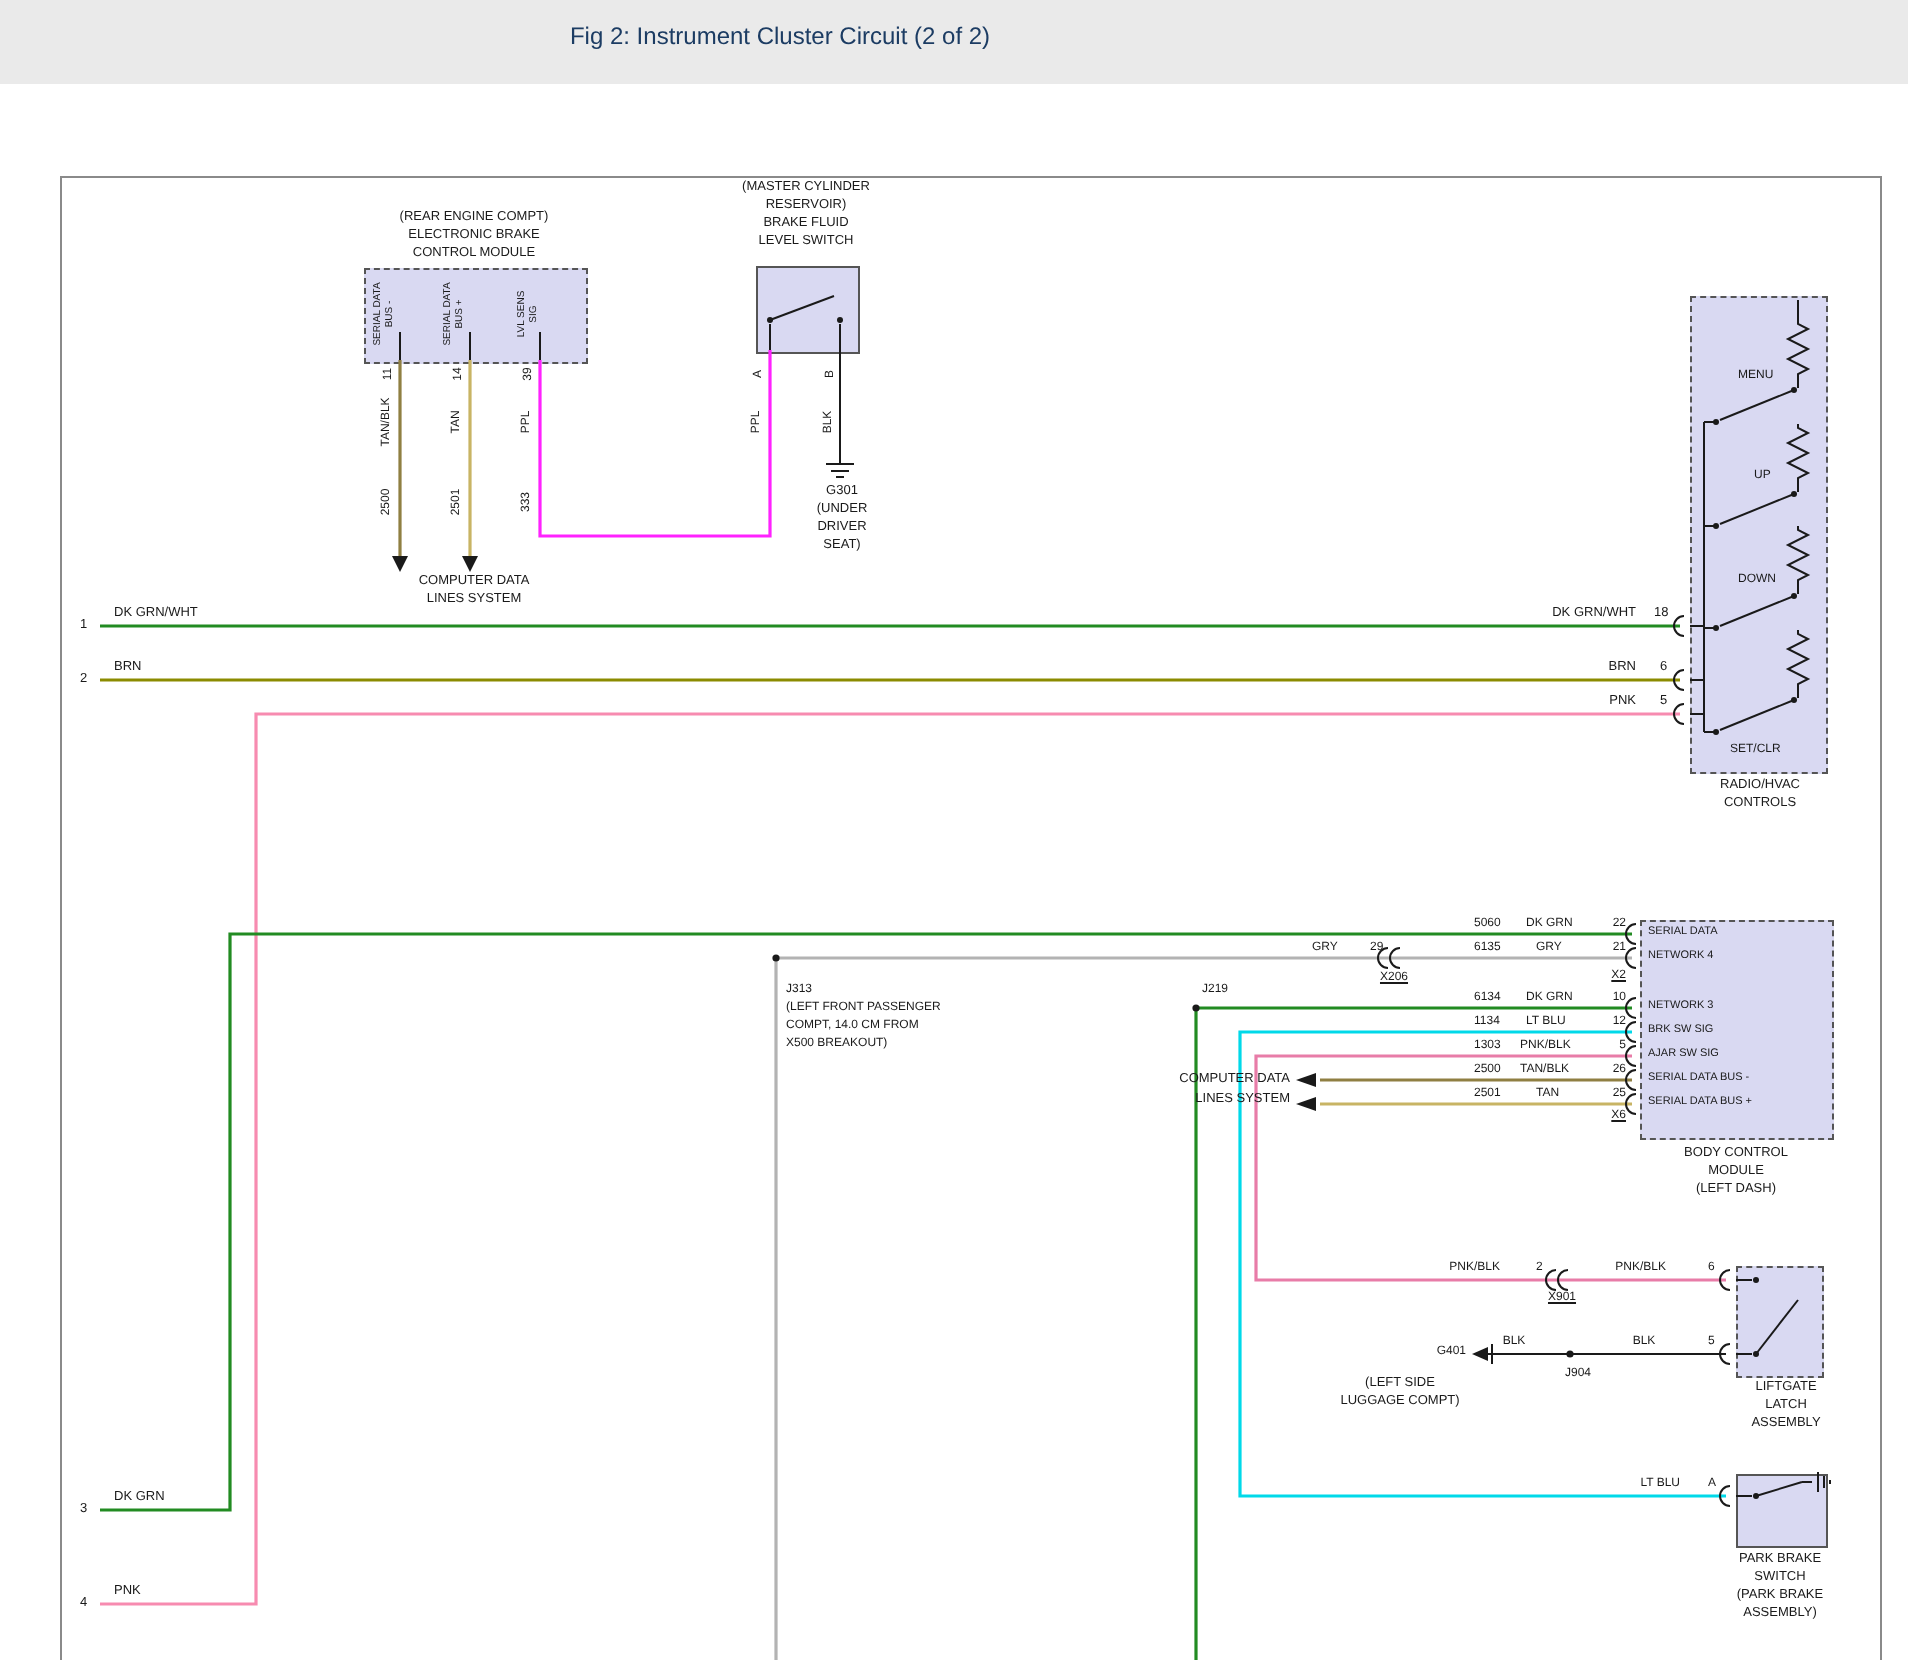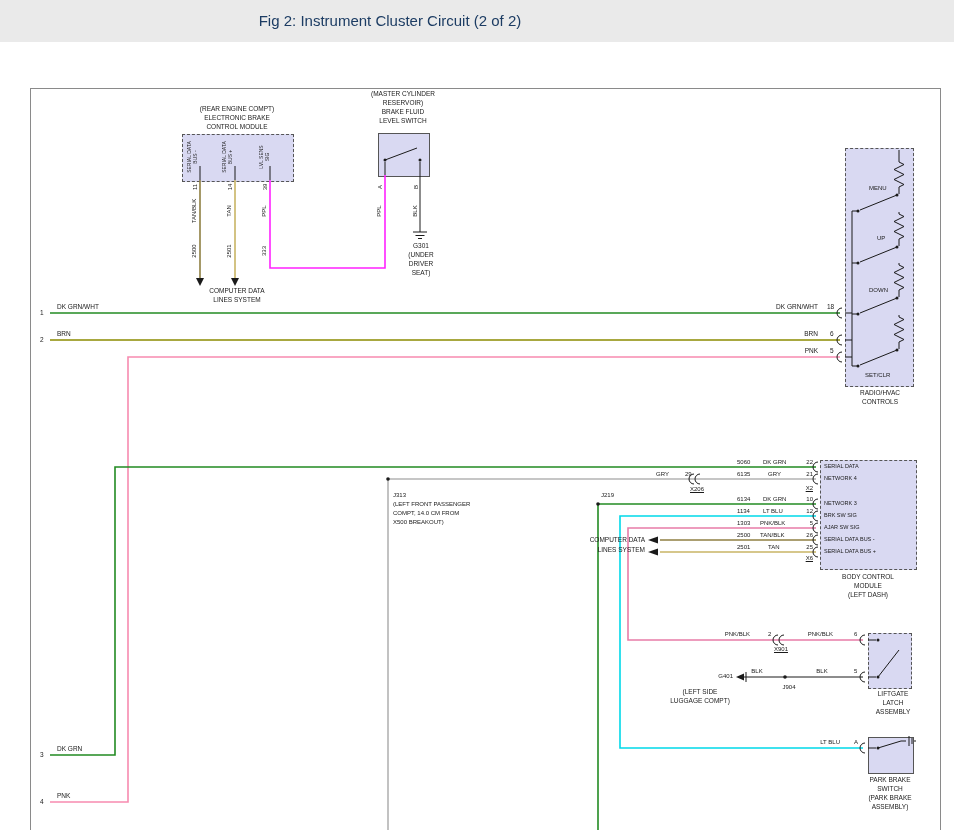--- a/index.html
+++ b/index.html
@@ -32,21 +32,21 @@
   .wgry{stroke:#b3b3b3;stroke-width:1.6}
   .dot{fill:#1a1a1a;stroke:none}
   .arr{fill:#1a1a1a;stroke:none}
 </style>
 </head>
 <body>
 
 <div id="stage">
 
   <div id="titlebar"></div>
-  <div id="title" class="lbl" style="font-size:15px">Fig 2: Instrument Cluster Circuit (2 of 2)</div>
+  <div id="title" class="lbl" style="font-size:12px">Fig 2: Instrument Cluster Circuit (2 of 2)</div>
 
   <div id="frame"></div>
 
   <div class="mbox" style="left:182px;top:134px;width:110px;height:46px"></div>
   <div class="sbox" style="left:378px;top:133px;width:50px;height:42px"></div>
   <div class="mbox" style="left:845px;top:148px;width:67px;height:237px"></div>
   <div class="mbox" style="left:820px;top:460px;width:95px;height:108px"></div>
   <div class="mbox" style="left:868px;top:633px;width:42px;height:54px"></div>
   <div class="sbox" style="left:868px;top:737px;width:44px;height:35px"></div>
 

